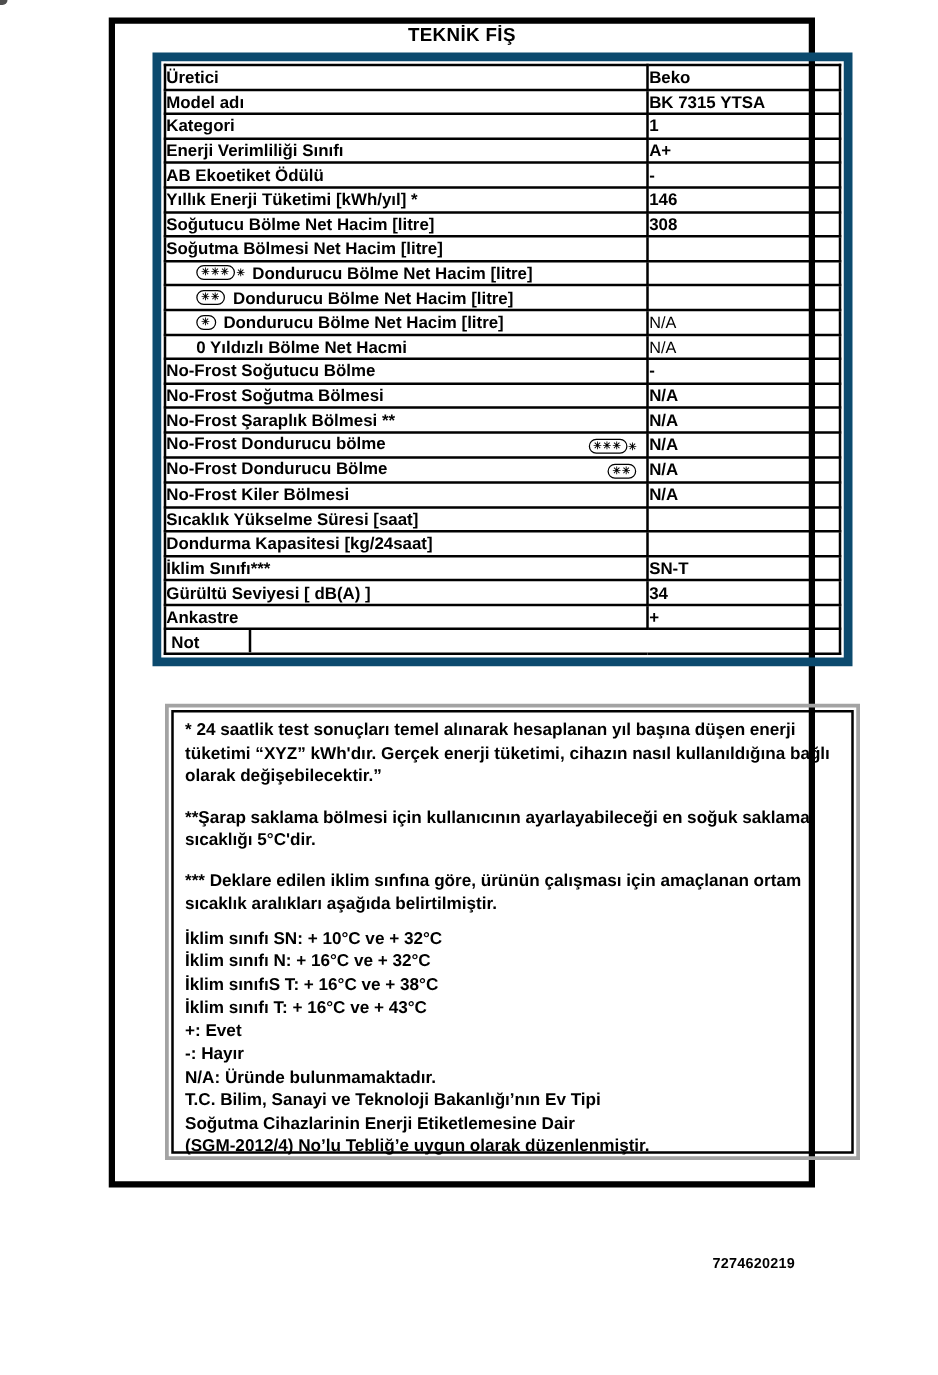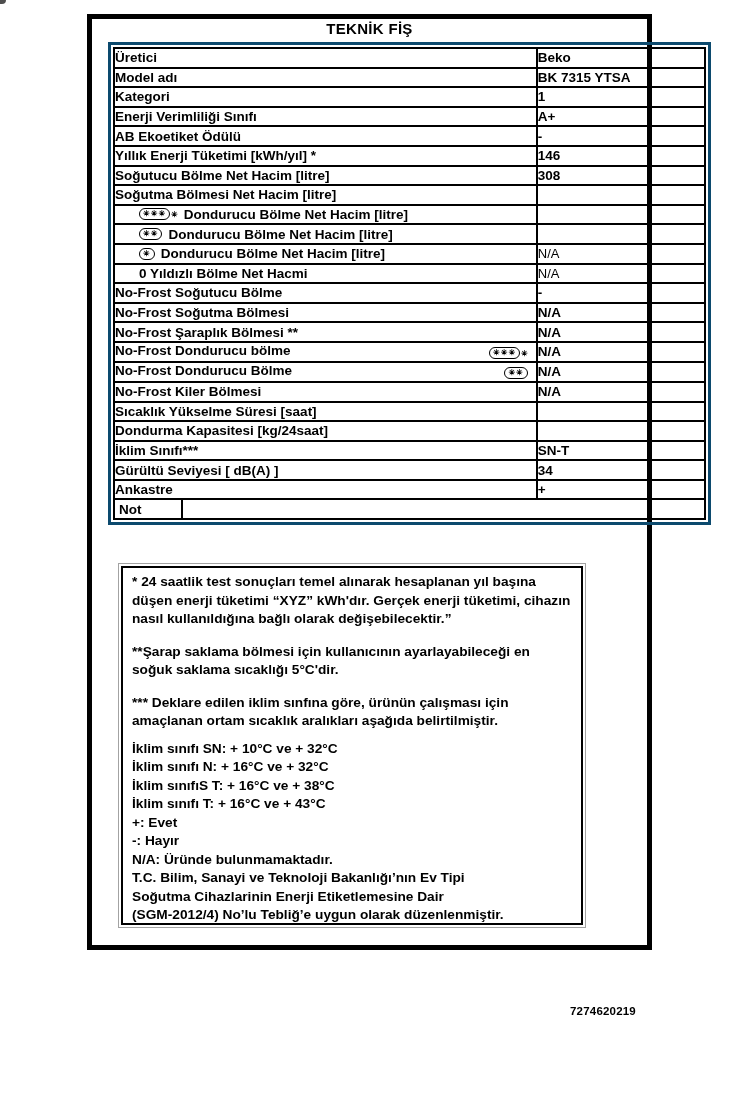--- a/index.html
+++ b/index.html
@@ -22,22 +22,22 @@
     border:5px solid #000;
     box-sizing:border-box;
   }
   .doc-title{
     position:absolute;left:87px;top:20px;width:565px;
     text-align:center;font-size:15px;font-weight:bold;
     letter-spacing:.3px;
   }
   
   .tbl-outer{
-    position:absolute;left:108px;top:42px;width:603px;
-    border:3px solid #0c4a6e;padding:2px;box-sizing:border-box;
+    position:absolute;left:122px;top:42px;width:560px;
+    border:7px solid #0c4a6e;padding:2px;box-sizing:border-box;
   }
   table.spec{
     border-collapse:collapse;width:100%;
     table-layout:fixed;
     border:2px solid #000;
   }
   table.spec td{
     border:2px solid #000;
     height:17.6px;
     padding:0;
@@ -64,22 +64,22 @@
   .icon-left{margin-right:6px;}
   .icon-right{float:right;margin-right:8px;margin-top:3px;}
   .not-row-flex{display:flex;height:100%;align-items:flex-start;}
   .not-label{
     width:62px;flex:0 0 62px;font-weight:bold;padding-left:4px;
     border-right:2px solid #000;align-self:stretch;
     display:flex;align-items:center;
   }
   
   .notes-outer{
-    position:absolute;left:118px;top:563px;width:468px;height:365px;
-    border:1px solid #a3a3a3;padding:2px;box-sizing:border-box;
+    position:absolute;left:132px;top:563px;width:556px;height:365px;
+    border:3px solid #a3a3a3;padding:2px;box-sizing:border-box;
   }
   .notes{
     border:2px solid #000;height:100%;box-sizing:border-box;
     padding:5px 9px;
     font-size:13.7px;font-weight:bold;line-height:18.5px;
   }
   .notes p{margin:0;}
   .notes p.gap{margin-top:14px;}
   .note-lines{margin-top:9px;}
   .doc-code{

